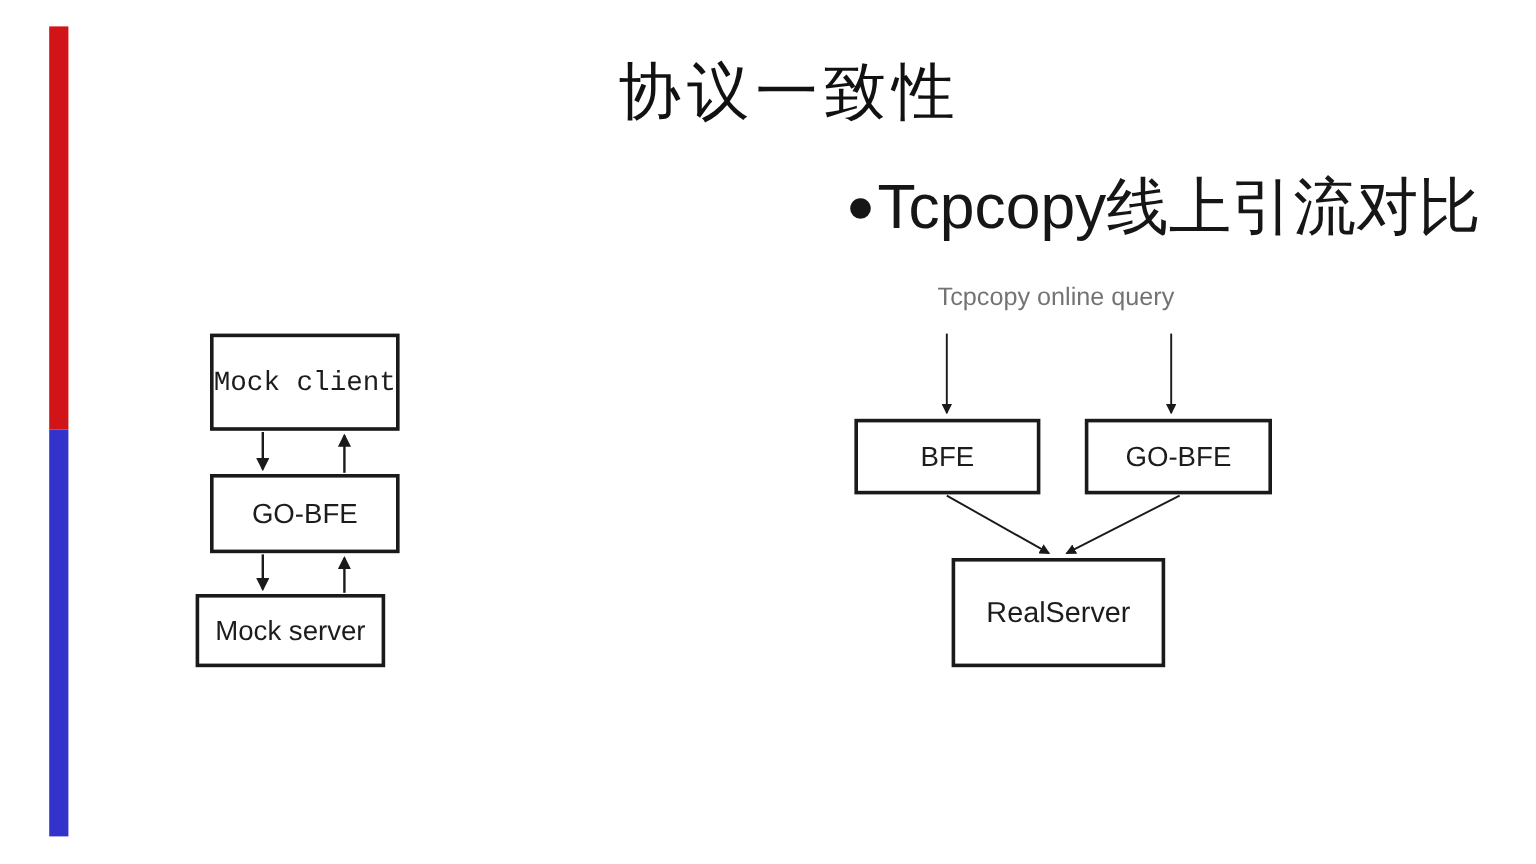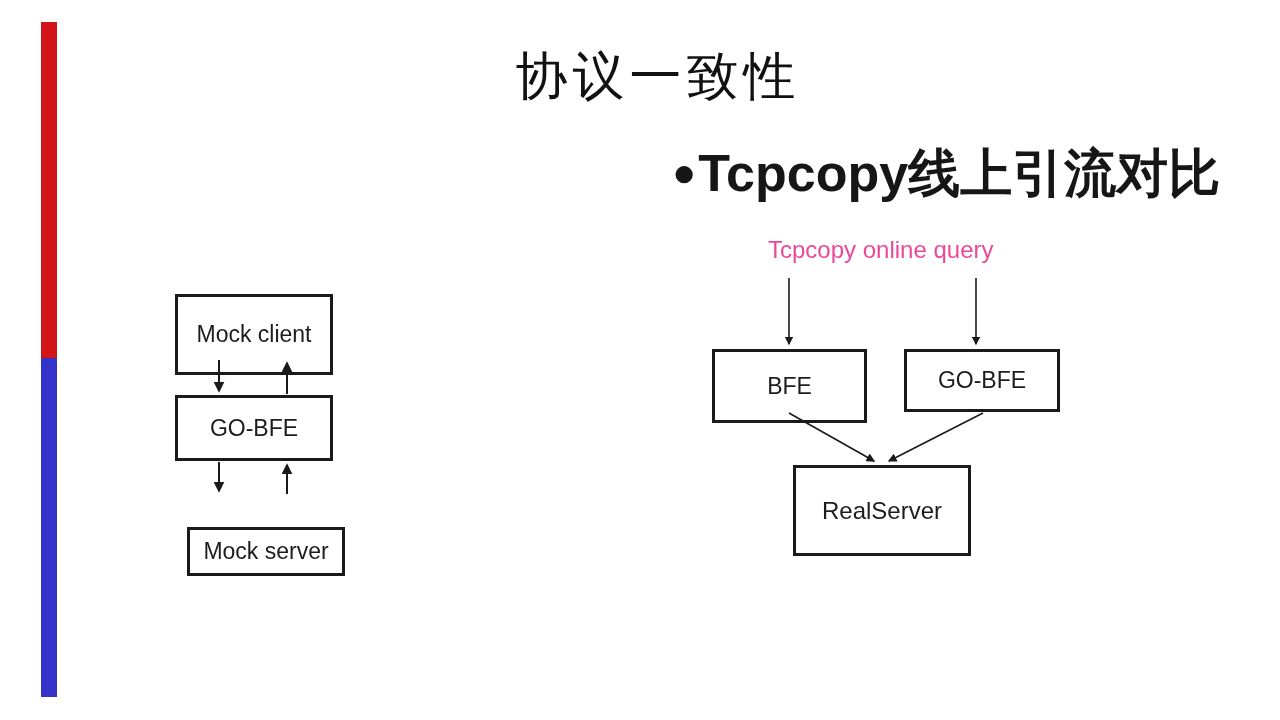--- a/index.html
+++ b/index.html
@@ -41,53 +41,53 @@
   }
 
   
   .bullet {
     position: absolute;
     white-space: nowrap;
     color: #161616;
     line-height: 1.15;
   }
   .bullet.left  { left: 95px;  top: 148px; font-size: 48px; }
-  .bullet.right { left: 672px; top: 144px; font-size: 52px; font-weight: bold; }
+  .bullet.right { left: 705px; top: 144px; font-size: 52px; }
   .bullet .marker { display: inline-block; }
   .bullet.left .marker  { margin-right: 18px; font-size: 40px; vertical-align: 4px; }
   .bullet.right .marker { margin-right: 2px;  font-size: 40px; vertical-align: 5px; }
 
   
   .node {
     position: absolute;
     box-sizing: border-box;
     border: 3px solid #1a1a1a;
     background: #ffffff;
     display: flex;
     align-items: center;
     justify-content: center;
     font-size: 23px;
     color: #1c1c1c;
     white-space: nowrap;
   }
-  .node.mock-client { left: 175px; top: 294px; width: 158px; height: 81px; }
+  .node.mock-client { left: 175px; top: 278px; width: 158px; height: 81px; font-family: Liberation Mono, monospace; }
   .node.go-bfe-l    { left: 175px; top: 395px; width: 158px; height: 66px; }
-  .node.mock-server { left: 187px; top: 495px; width: 158px; height: 49px; margin-top: 32px; }
-  .node.bfe         { left: 712px; top: 349px; width: 155px; height: 74px; }
+  .node.mock-server { left: 163px; top: 495px; width: 158px; height: 61px; }
+  .node.bfe         { left: 712px; top: 349px; width: 155px; height: 63px; }
   .node.go-bfe-r    { left: 904px; top: 349px; width: 156px; height: 63px; }
   .node.realserver  { left: 793px; top: 465px; width: 178px; height: 91px; font-size: 24px; }
 
   .query-label {
     position: absolute;
     left: 768px;
     top: 236px;
     width: 224px;
     text-align: center;
-    font-size: 24px;
-    color: #ec4899;
+    font-size: 21px;
+    color: #737373;
     white-space: nowrap;
   }
 
   .arrows {
     position: absolute;
     left: 0;
     top: 0;
     pointer-events: none;
   }
   .arrows line {

